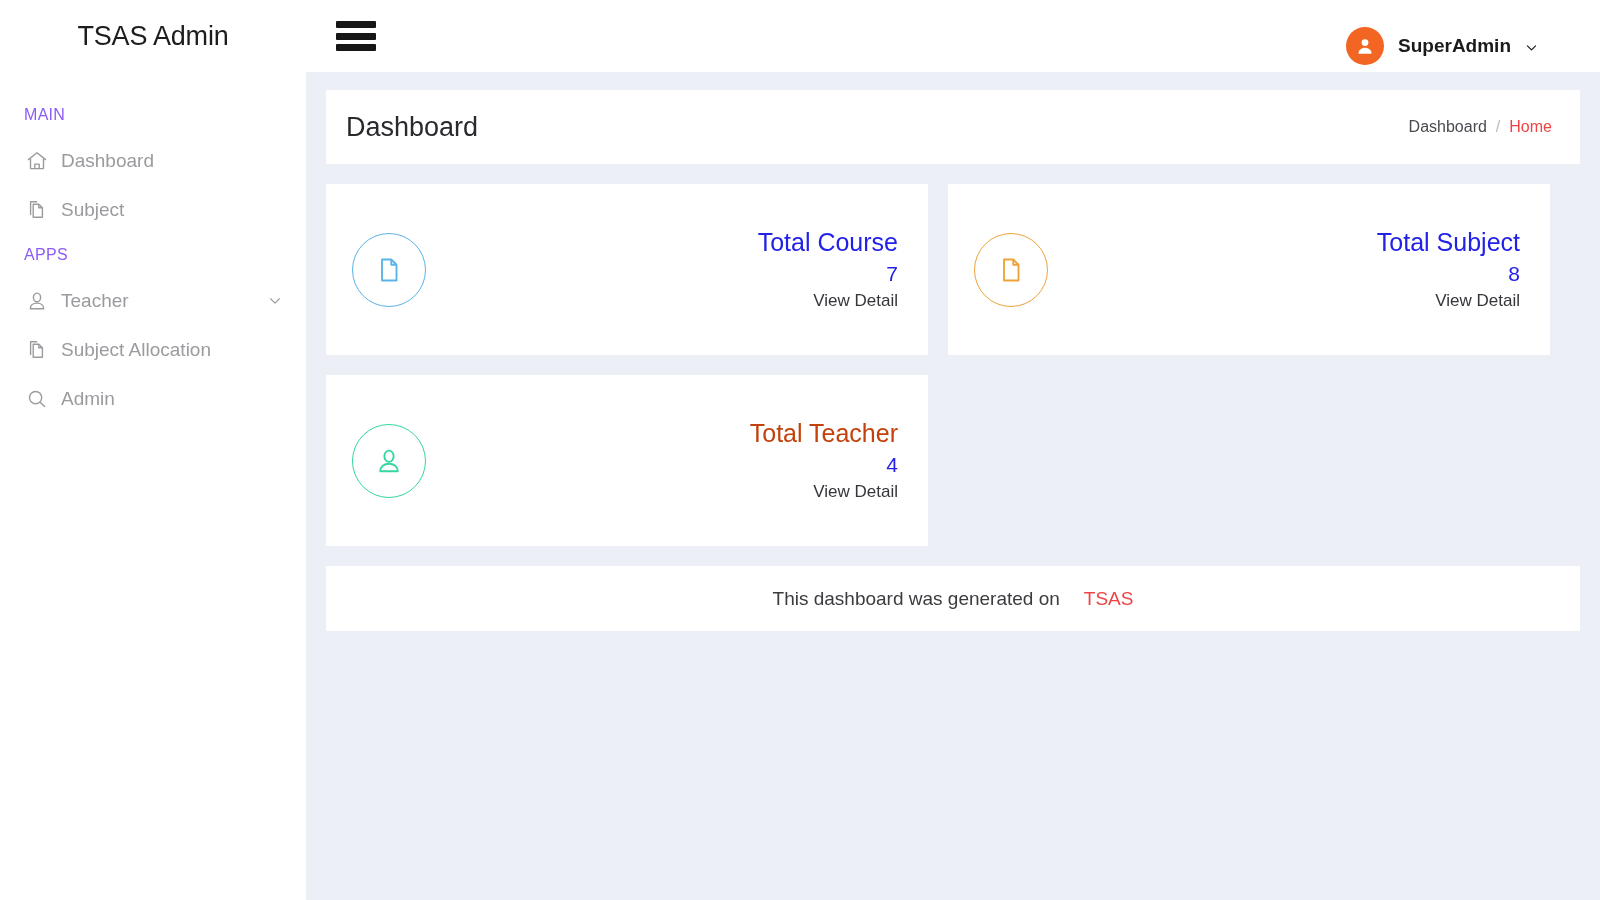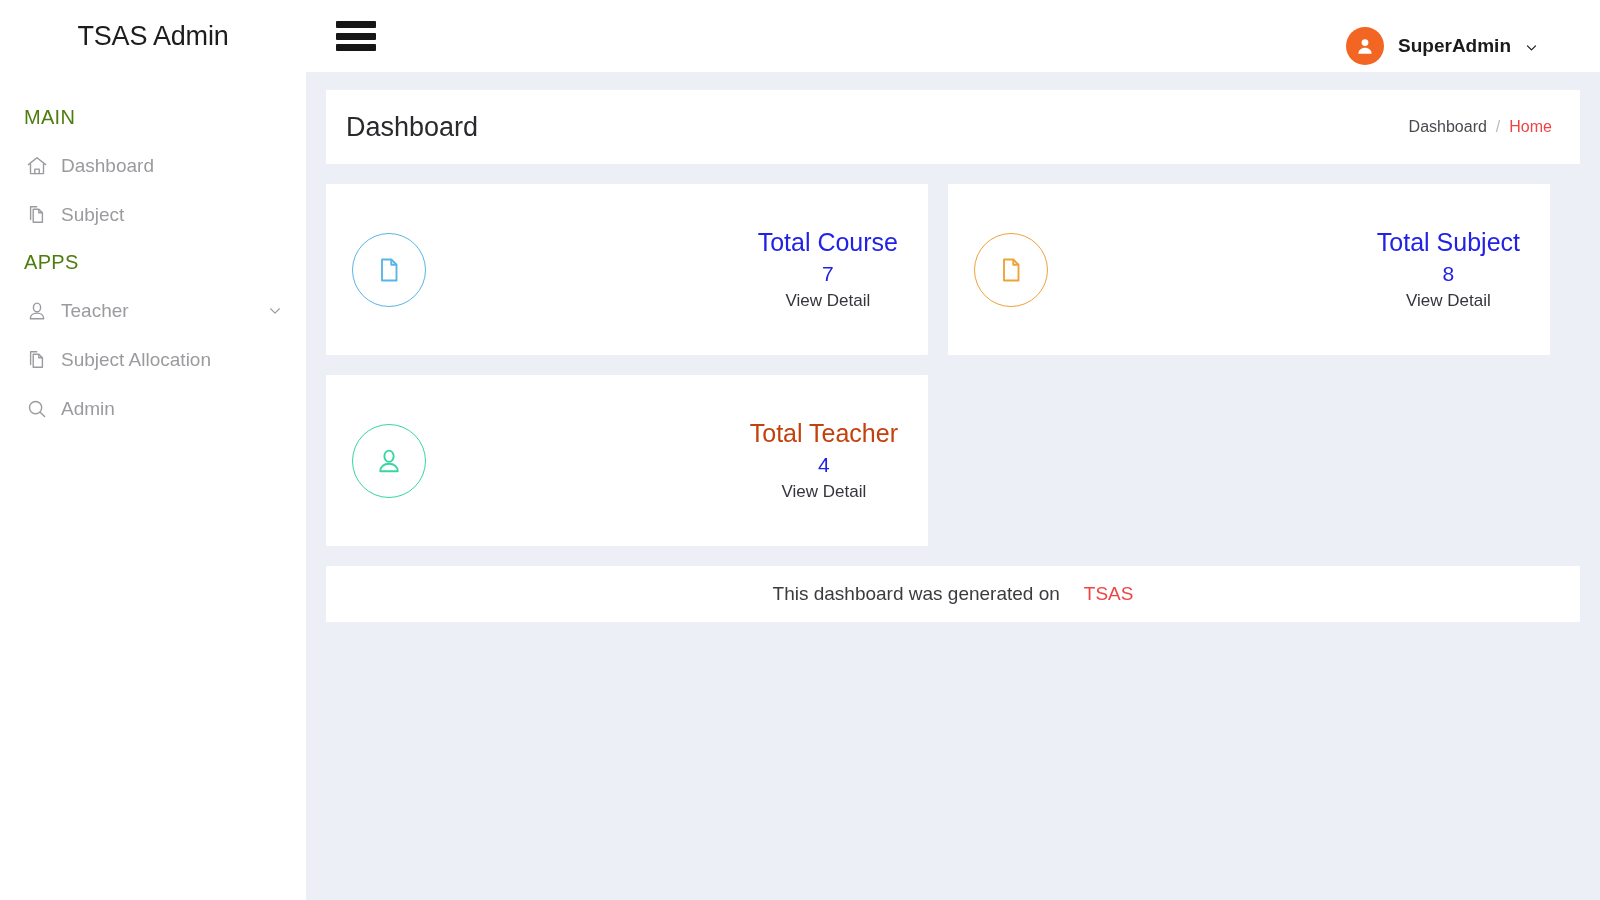--- a/index.html
+++ b/index.html
@@ -92,22 +92,22 @@
 
   
   .sidebar {
     width: 306px;
     min-width: 306px;
     background: #ffffff;
     padding-top: 22px;
     height: 100%;
   }
   .nav-section {
-    font-size: 20px;
-    color: #4d7c0f;
+    font-size: 16px;
+    color: #8b5cf6;
     padding: 12px 0 12px 24px;
     letter-spacing: 0.3px;
   }
   .nav-item {
     display: flex;
     align-items: center;
     height: 49px;
     padding: 0 24px 0 24px;
     cursor: pointer;
     color: #9a9a9e;
@@ -189,21 +189,21 @@
     height: 74px;
     border-radius: 50%;
     border: 1px solid #5ab4e8;
     display: flex;
     align-items: center;
     justify-content: center;
     flex: 0 0 auto;
   }
   .stat-text {
     margin-left: auto;
-    text-align: center;
+    text-align: right;
     display: flex;
     flex-direction: column;
     gap: 7px;
   }
   .stat-label {
     font-size: 25px;
     color: #2222e6;
     font-weight: 400;
     line-height: 1.05;
     cursor: pointer;
@@ -218,21 +218,21 @@
     font-size: 17px;
     color: #35353b;
     cursor: pointer;
     line-height: 1.05;
   }
 
   
   .footer-note {
     margin-top: 20px;
     background: #ffffff;
-    height: 56px;
+    height: 65px;
     display: flex;
     align-items: center;
     justify-content: center;
     font-size: 19px;
     color: #3b3b40;
     border-radius: 1px;
   }
   .footer-note .accent { color: #ef4444; margin-left: 24px; }
 </style>
 </head>

